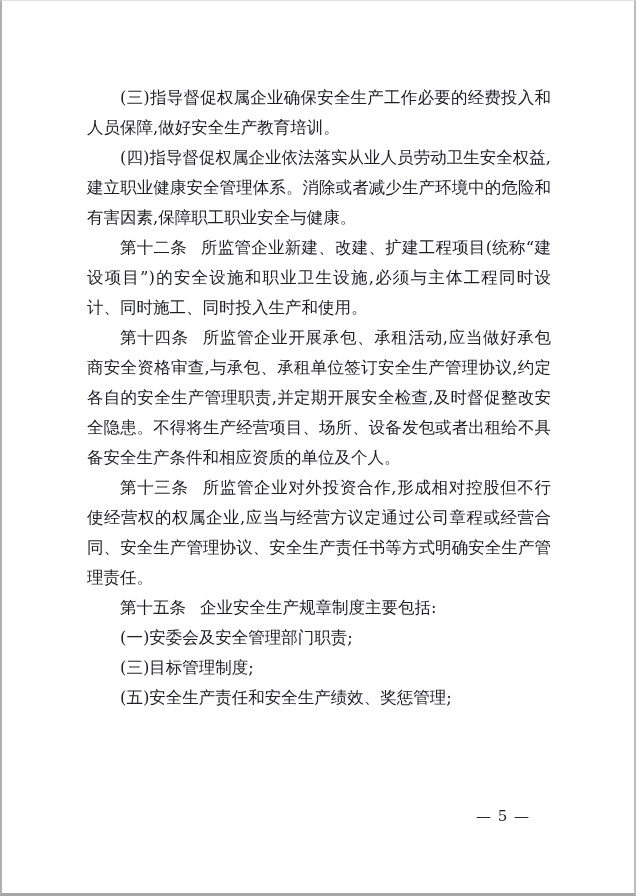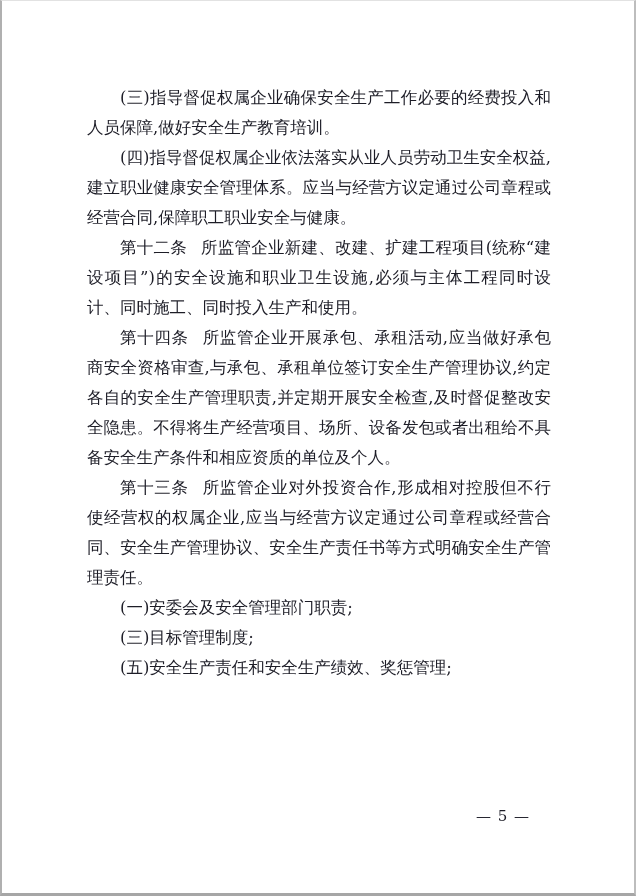--- a/index.html
+++ b/index.html
@@ -47,22 +47,23 @@
     letter-spacing: 1px;
     color: #1d1d27;
   }
 </style>
 </head>
 <body>
 
 <div class="page">
   <div class="content">
       <p class="para">(三)指导督促权属企业确保安全生产工作必要的经费投入和人员保障,做好安全生产教育培训。</p>
-      <p class="para">(四)指导督促权属企业依法落实从业人员劳动卫生安全权益,建立职业健康安全管理体系。应当与经营方议定通过公司章程或经营合同,保障职工职业安全与健康。</p>
+      <p class="para">(四)指导督促权属企业依法落实从业人员劳动卫生安全权益,建立职业健康安全管理体系。消除或者减少生产环境中的危险和有害因素,保障职工职业安全与健康。</p>
       <p class="para"><span class="lead">第十二条</span>所监管企业新建、改建、扩建工程项目(统称“建设项目”)的安全设施和职业卫生设施,必须与主体工程同时设计、同时施工、同时投入生产和使用。</p>
       <p class="para"><span class="lead">第十四条</span>所监管企业开展承包、承租活动,应当做好承包商安全资格审查,与承包、承租单位签订安全生产管理协议,约定各自的安全生产管理职责,并定期开展安全检查,及时督促整改安全隐患。不得将生产经营项目、场所、设备发包或者出租给不具备安全生产条件和相应资质的单位及个人。</p>
       <p class="para"><span class="lead">第十三条</span>所监管企业对外投资合作,形成相对控股但不行使经营权的权属企业,应当与经营方议定通过公司章程或经营合同、安全生产管理协议、安全生产责任书等方式明确安全生产管理责任。</p>
+      <p class="para"><span class="lead">第十五条</span>企业安全生产规章制度主要包括:</p>
       <p class="para">(一)安委会及安全管理部门职责;</p>
       <p class="para">(三)目标管理制度;</p>
       <p class="para">(五)安全生产责任和安全生产绩效、奖惩管理;</p>
     </div>
   <div class="footer">— 5 —</div>
 </div>
 
 </body></html>

